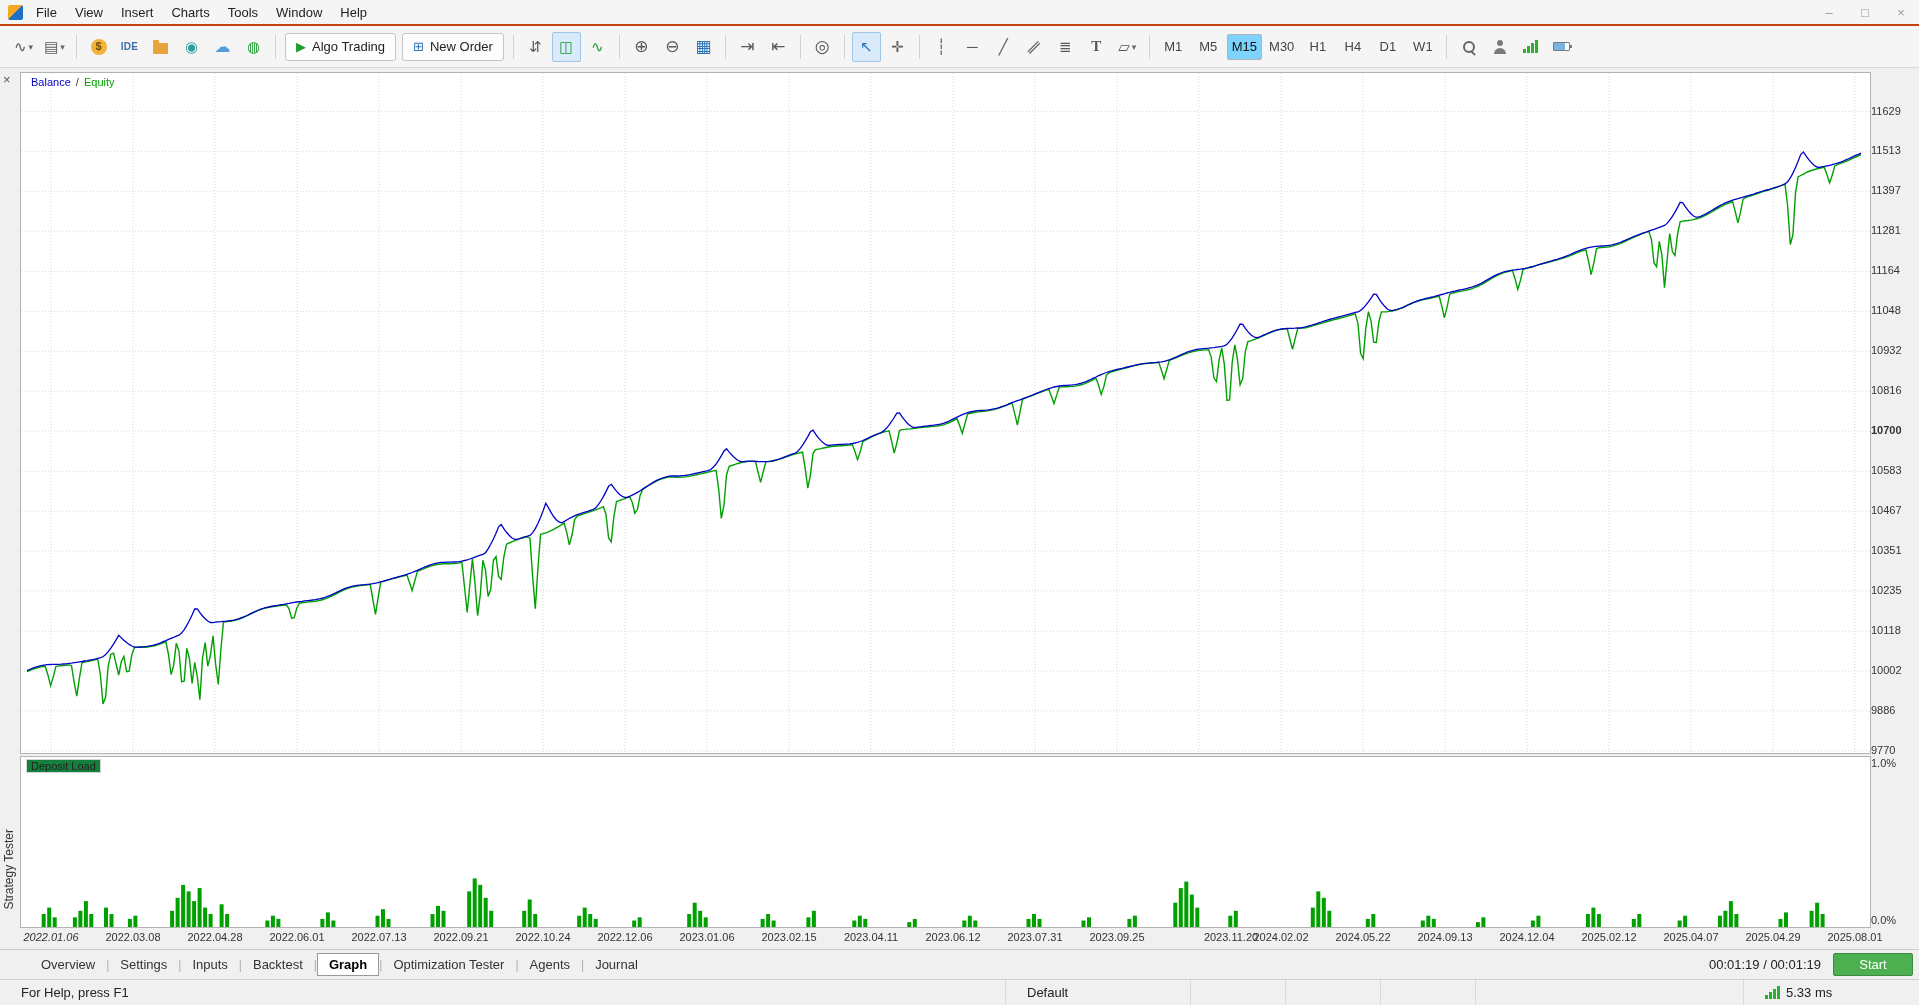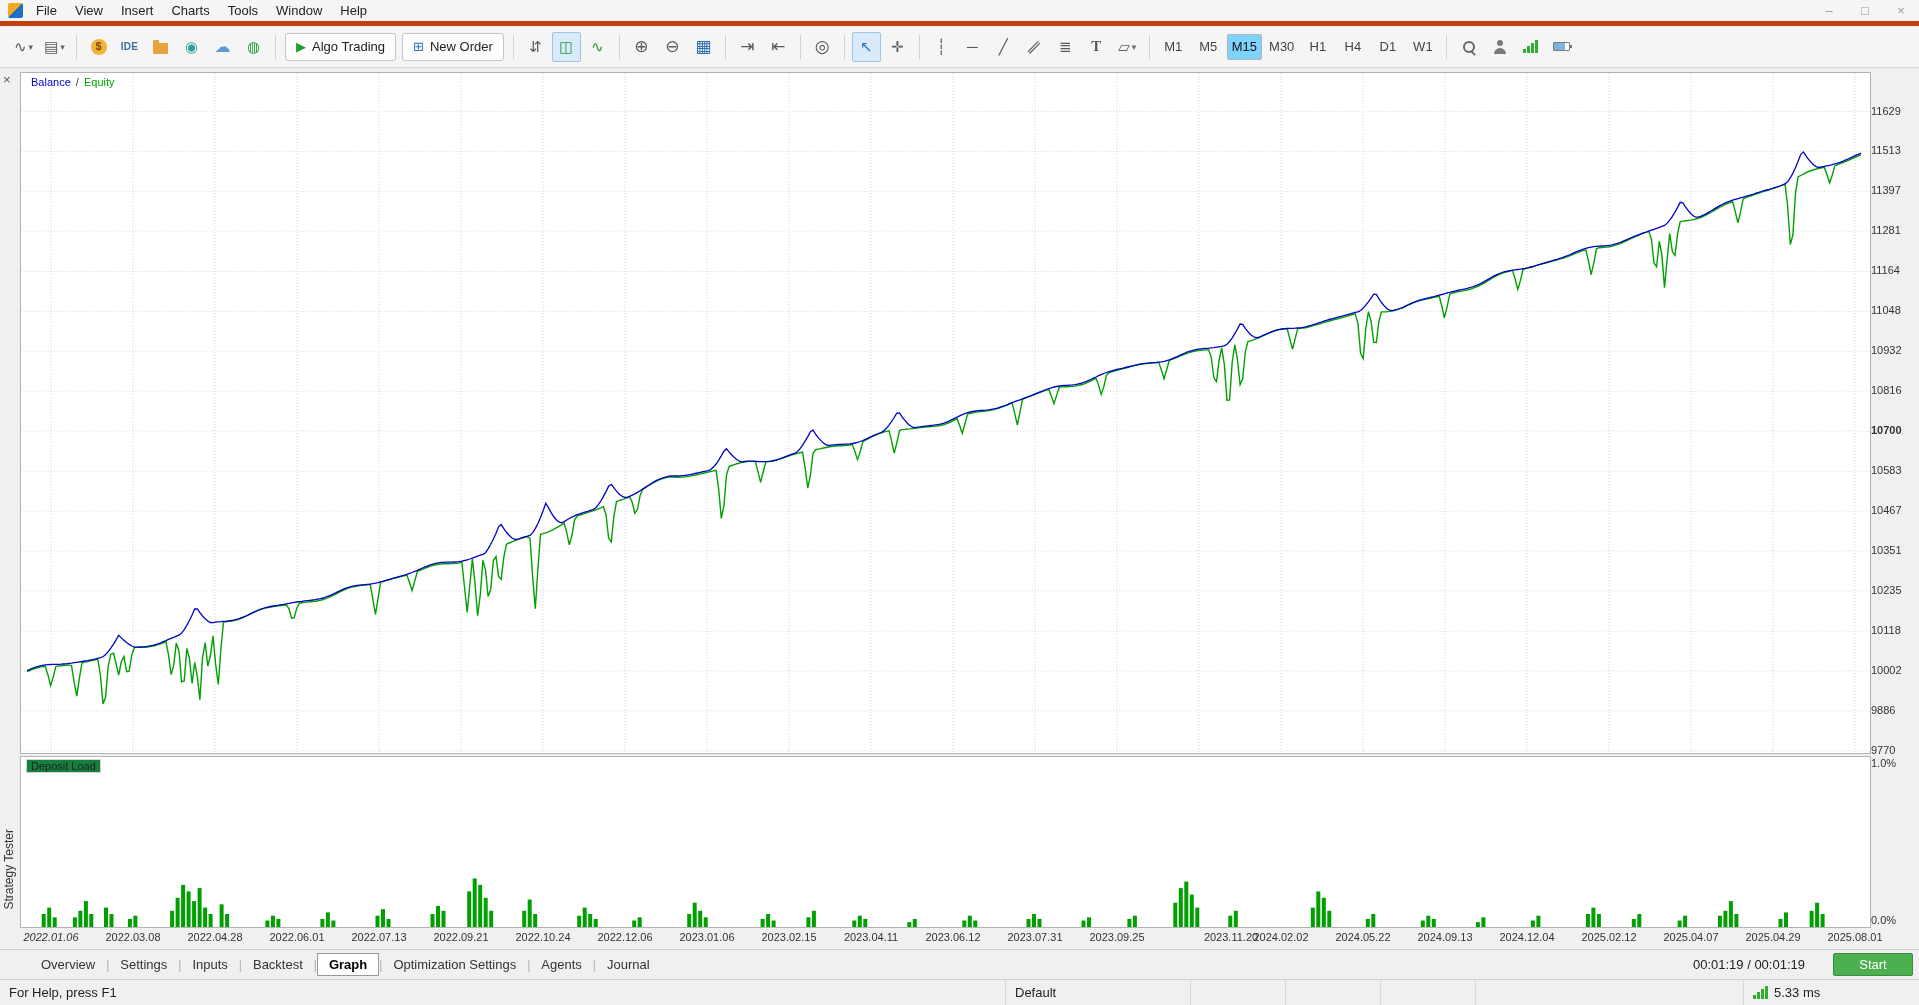--- a/index.html
+++ b/index.html
@@ -1,21 +1,21 @@
 <!DOCTYPE html>
 <html><head>
 <meta charset="utf-8">
 <style>
   *{margin:0;padding:0;box-sizing:border-box}
   html,body{width:1919px;height:1005px;overflow:hidden;background:#f0f0f0;
     font-family:"Liberation Sans","DejaVu Sans",sans-serif;color:#222}
   .app{width:1919px;height:1005px;display:flex;flex-direction:column;background:#f0f0f0}
 
   
-  .menubar{height:26px;display:flex;align-items:center;background:#f5f5f5;border-bottom:5px solid #c2410c;padding-left:6px;font-size:13px}
+  .menubar{height:26px;display:flex;align-items:center;background:#f5f5f5;border-bottom:2px solid #c2410c;padding-left:6px;font-size:13px}
   .logo{width:15px;height:15px;border-radius:2px;margin:0 4px 0 2px;
     background:linear-gradient(135deg,#f7a823 0 50%,#1f6fc4 50% 100%)}
   .menu-items{display:flex}
   .menu-item{padding:4px 9px;cursor:default}
   .win-controls{margin-left:auto;display:flex}
   .win-btn{width:36px;height:25px;display:flex;align-items:center;justify-content:center;color:#9a9a9a;font-size:13px}
 
   
   .toolbar{height:42px;display:flex;align-items:center;background:#f5f5f5;border-bottom:1px solid #d8d8d8;padding-left:8px}
   .tb-btn{height:30px;min-width:29px;display:flex;align-items:center;justify-content:center;border:1px solid transparent;border-radius:2px;padding:0 3px;margin:0 1px;font-size:15px;cursor:default}
@@ -62,27 +62,27 @@
   .date-label{position:absolute;top:3px;transform:translateX(-50%);white-space:nowrap}
   .scale-col{width:48px;flex:none;position:relative;font-size:11px;color:#333}
   .y-label{position:absolute;left:0;white-space:nowrap}
 
   
   .tabs-row{height:30px;flex:none;display:flex;align-items:center;background:#f0f0f0;border-top:1px solid #cccccc;padding:0 6px 0 30px;font-size:13px}
   .tabs{display:flex;align-items:center}
   .tab{padding:3px 11px;color:#333;cursor:default}
   .tab.active{background:#fff;border:1px solid #9a9a9a;font-weight:bold;color:#000}
   .tab-divider{color:#b0b0b0;font-size:12px}
-  .tabs-right{margin-left:auto;display:flex;align-items:center;gap:28px}
+  .tabs-right{margin-left:auto;display:flex;align-items:center;gap:12px}
   .time{font-size:13px;color:#222}
   .start-btn{width:80px;height:23px;background:#4caf50;border:1px solid #3d8b40;border-radius:2px;color:#fff;font-size:13px;font-family:inherit;cursor:default}
 
   
   .statusbar{height:26px;flex:none;display:flex;align-items:stretch;background:#f0f0f0;border-top:1px solid #cfcfcf;font-size:13px}
-  .sb-cell{display:flex;align-items:center;gap:6px;padding:0 9px;border-right:1px solid #d9d9d9;white-space:nowrap;overflow:hidden}
+  .sb-cell{display:flex;align-items:center;gap:6px;padding:0 21px;border-right:1px solid #d9d9d9;white-space:nowrap;overflow:hidden}
   .sb-cell:last-child{border-right:none}
 </style>
 </head>
 <body>
 
 <div class="app">
 
   <div class="menubar">
     <span class="logo"></span>
     <div class="menu-items" id="menuItems">
@@ -449,21 +449,21 @@
         <span class="tab">Overview</span>
         <span class="tab-divider">|</span>
         <span class="tab">Settings</span>
         <span class="tab-divider">|</span>
         <span class="tab">Inputs</span>
         <span class="tab-divider">|</span>
         <span class="tab">Backtest</span>
         <span class="tab-divider">|</span>
         <span class="tab active">Graph</span>
         <span class="tab-divider">|</span>
-        <span class="tab">Optimization Settings</span>
+        <span class="tab">Optimization Tester</span>
         <span class="tab-divider">|</span>
         <span class="tab">Agents</span>
         <span class="tab-divider">|</span>
         <span class="tab">Journal</span>
       </div>
     <div class="tabs-right">
       <span class="time">00:01:19 / 00:01:19</span>
       <button class="start-btn">Start</button>
     </div>
   </div>

